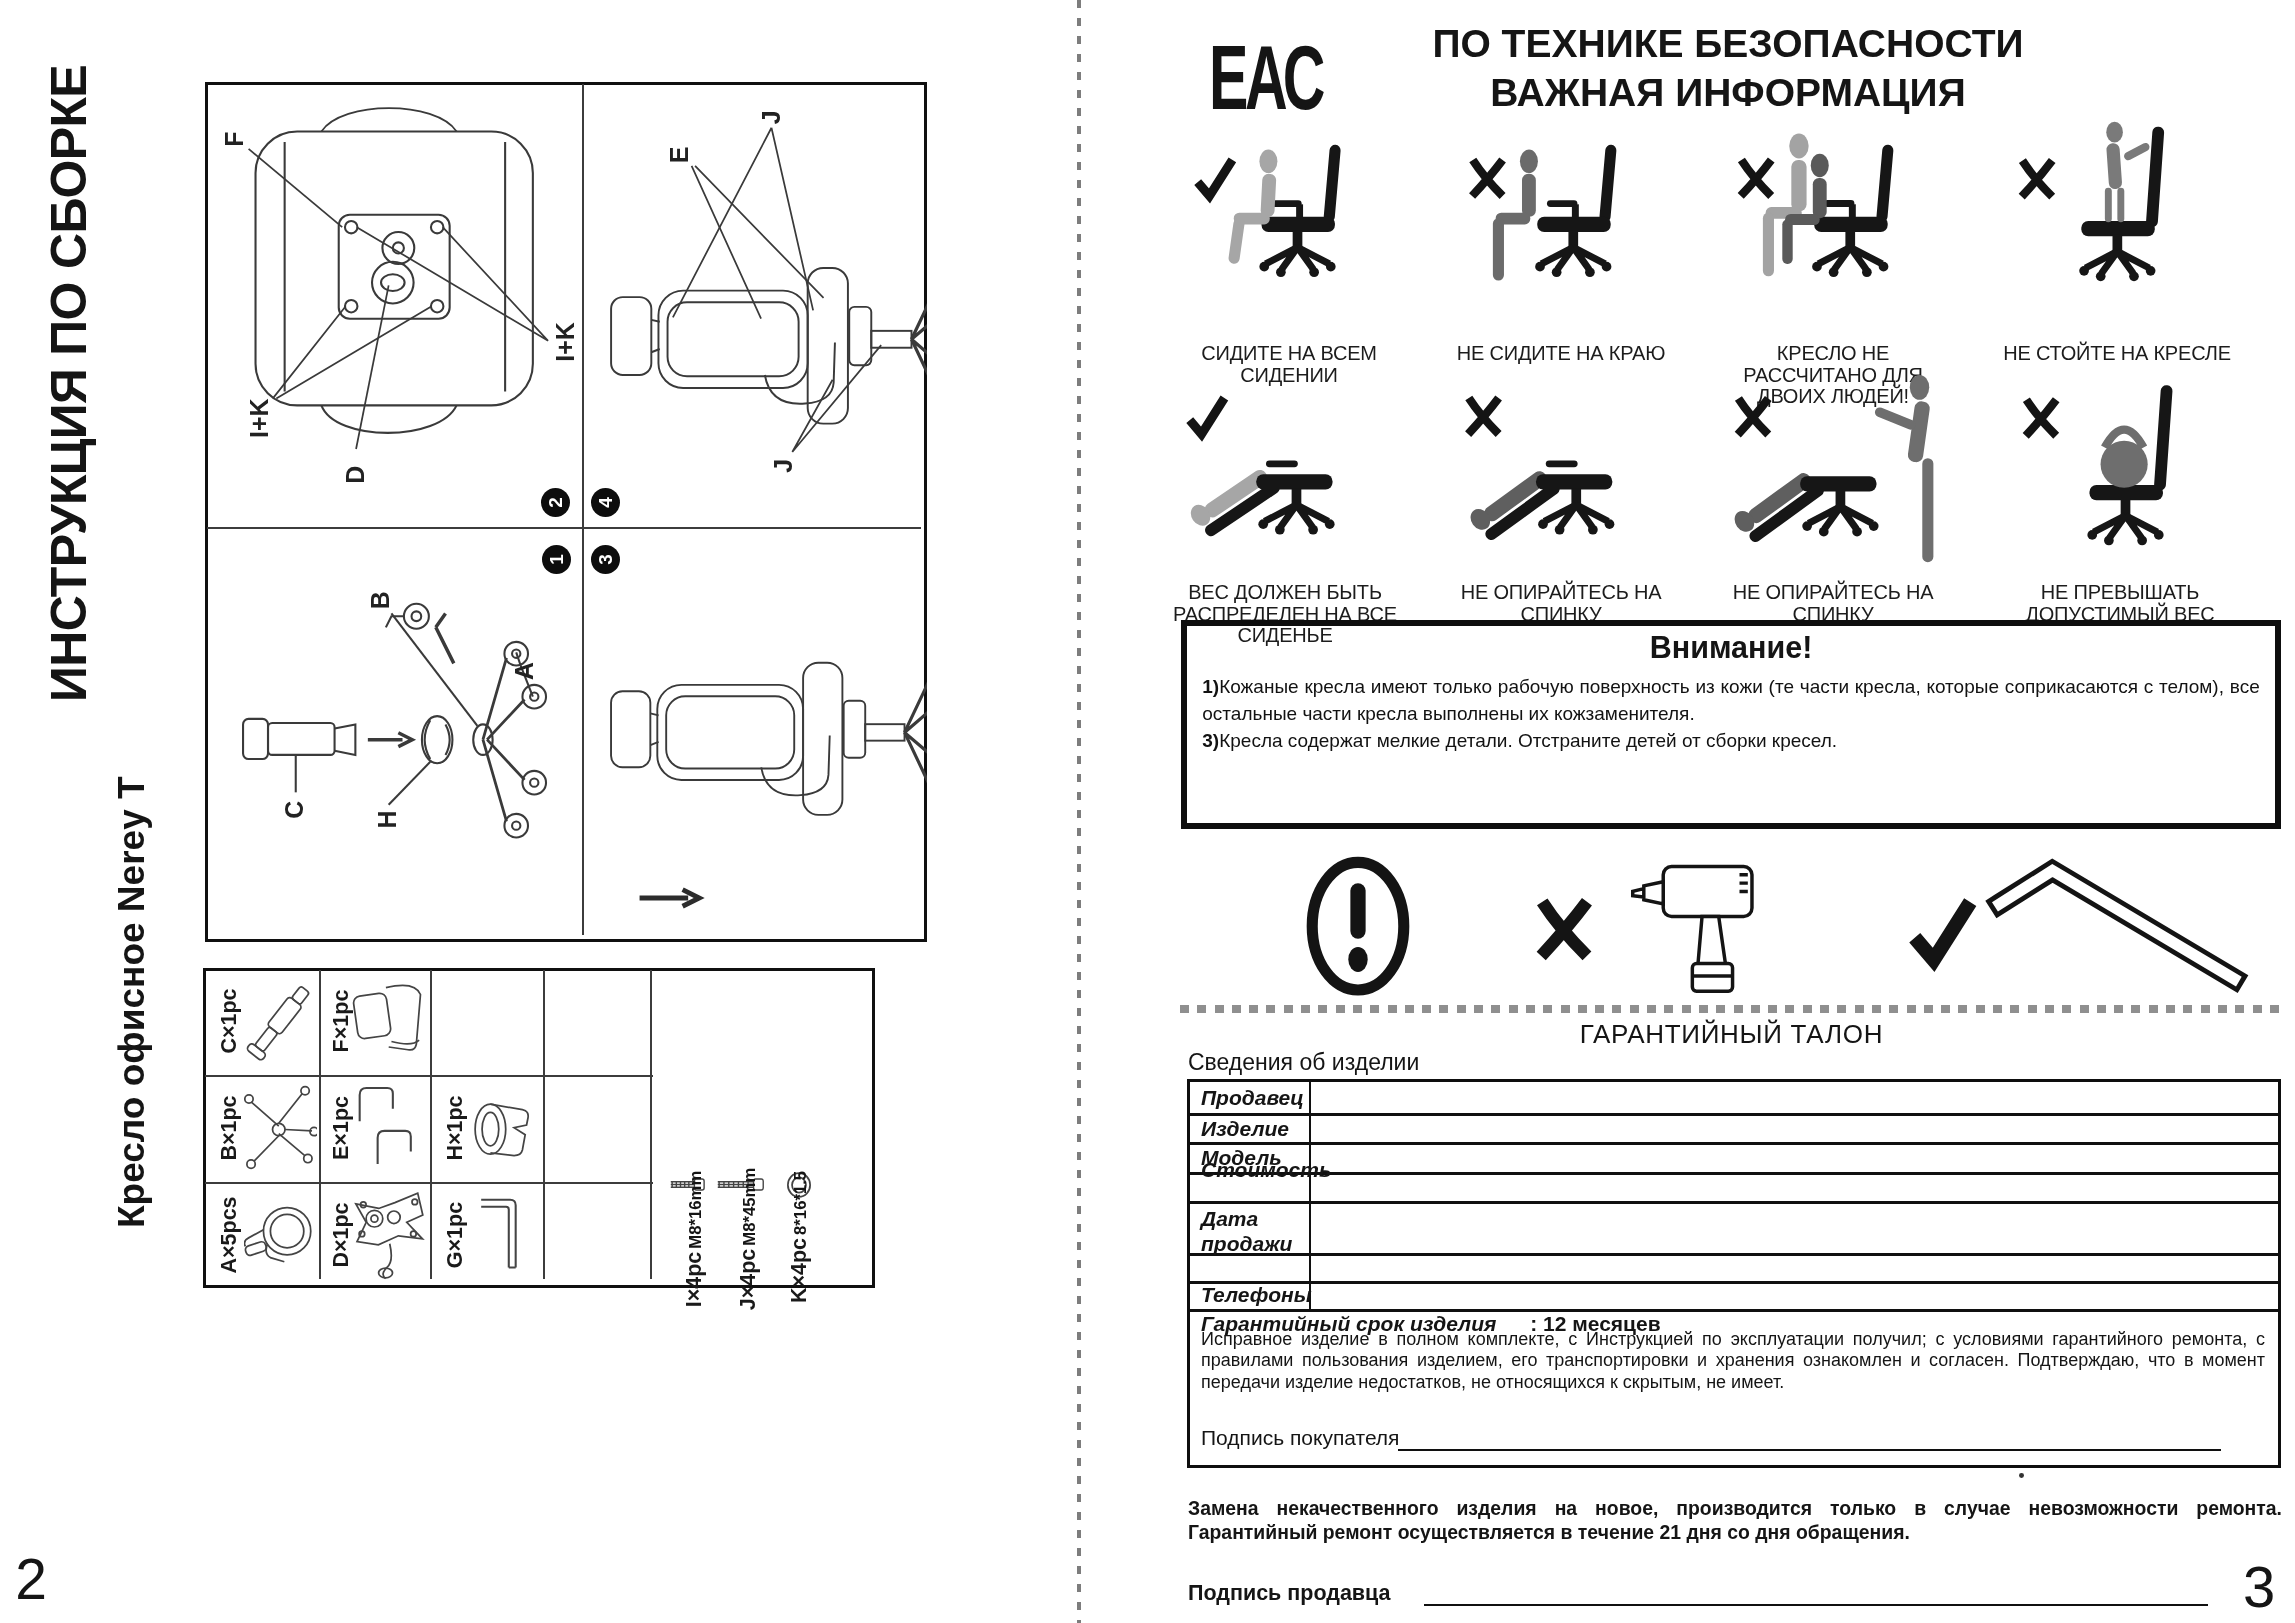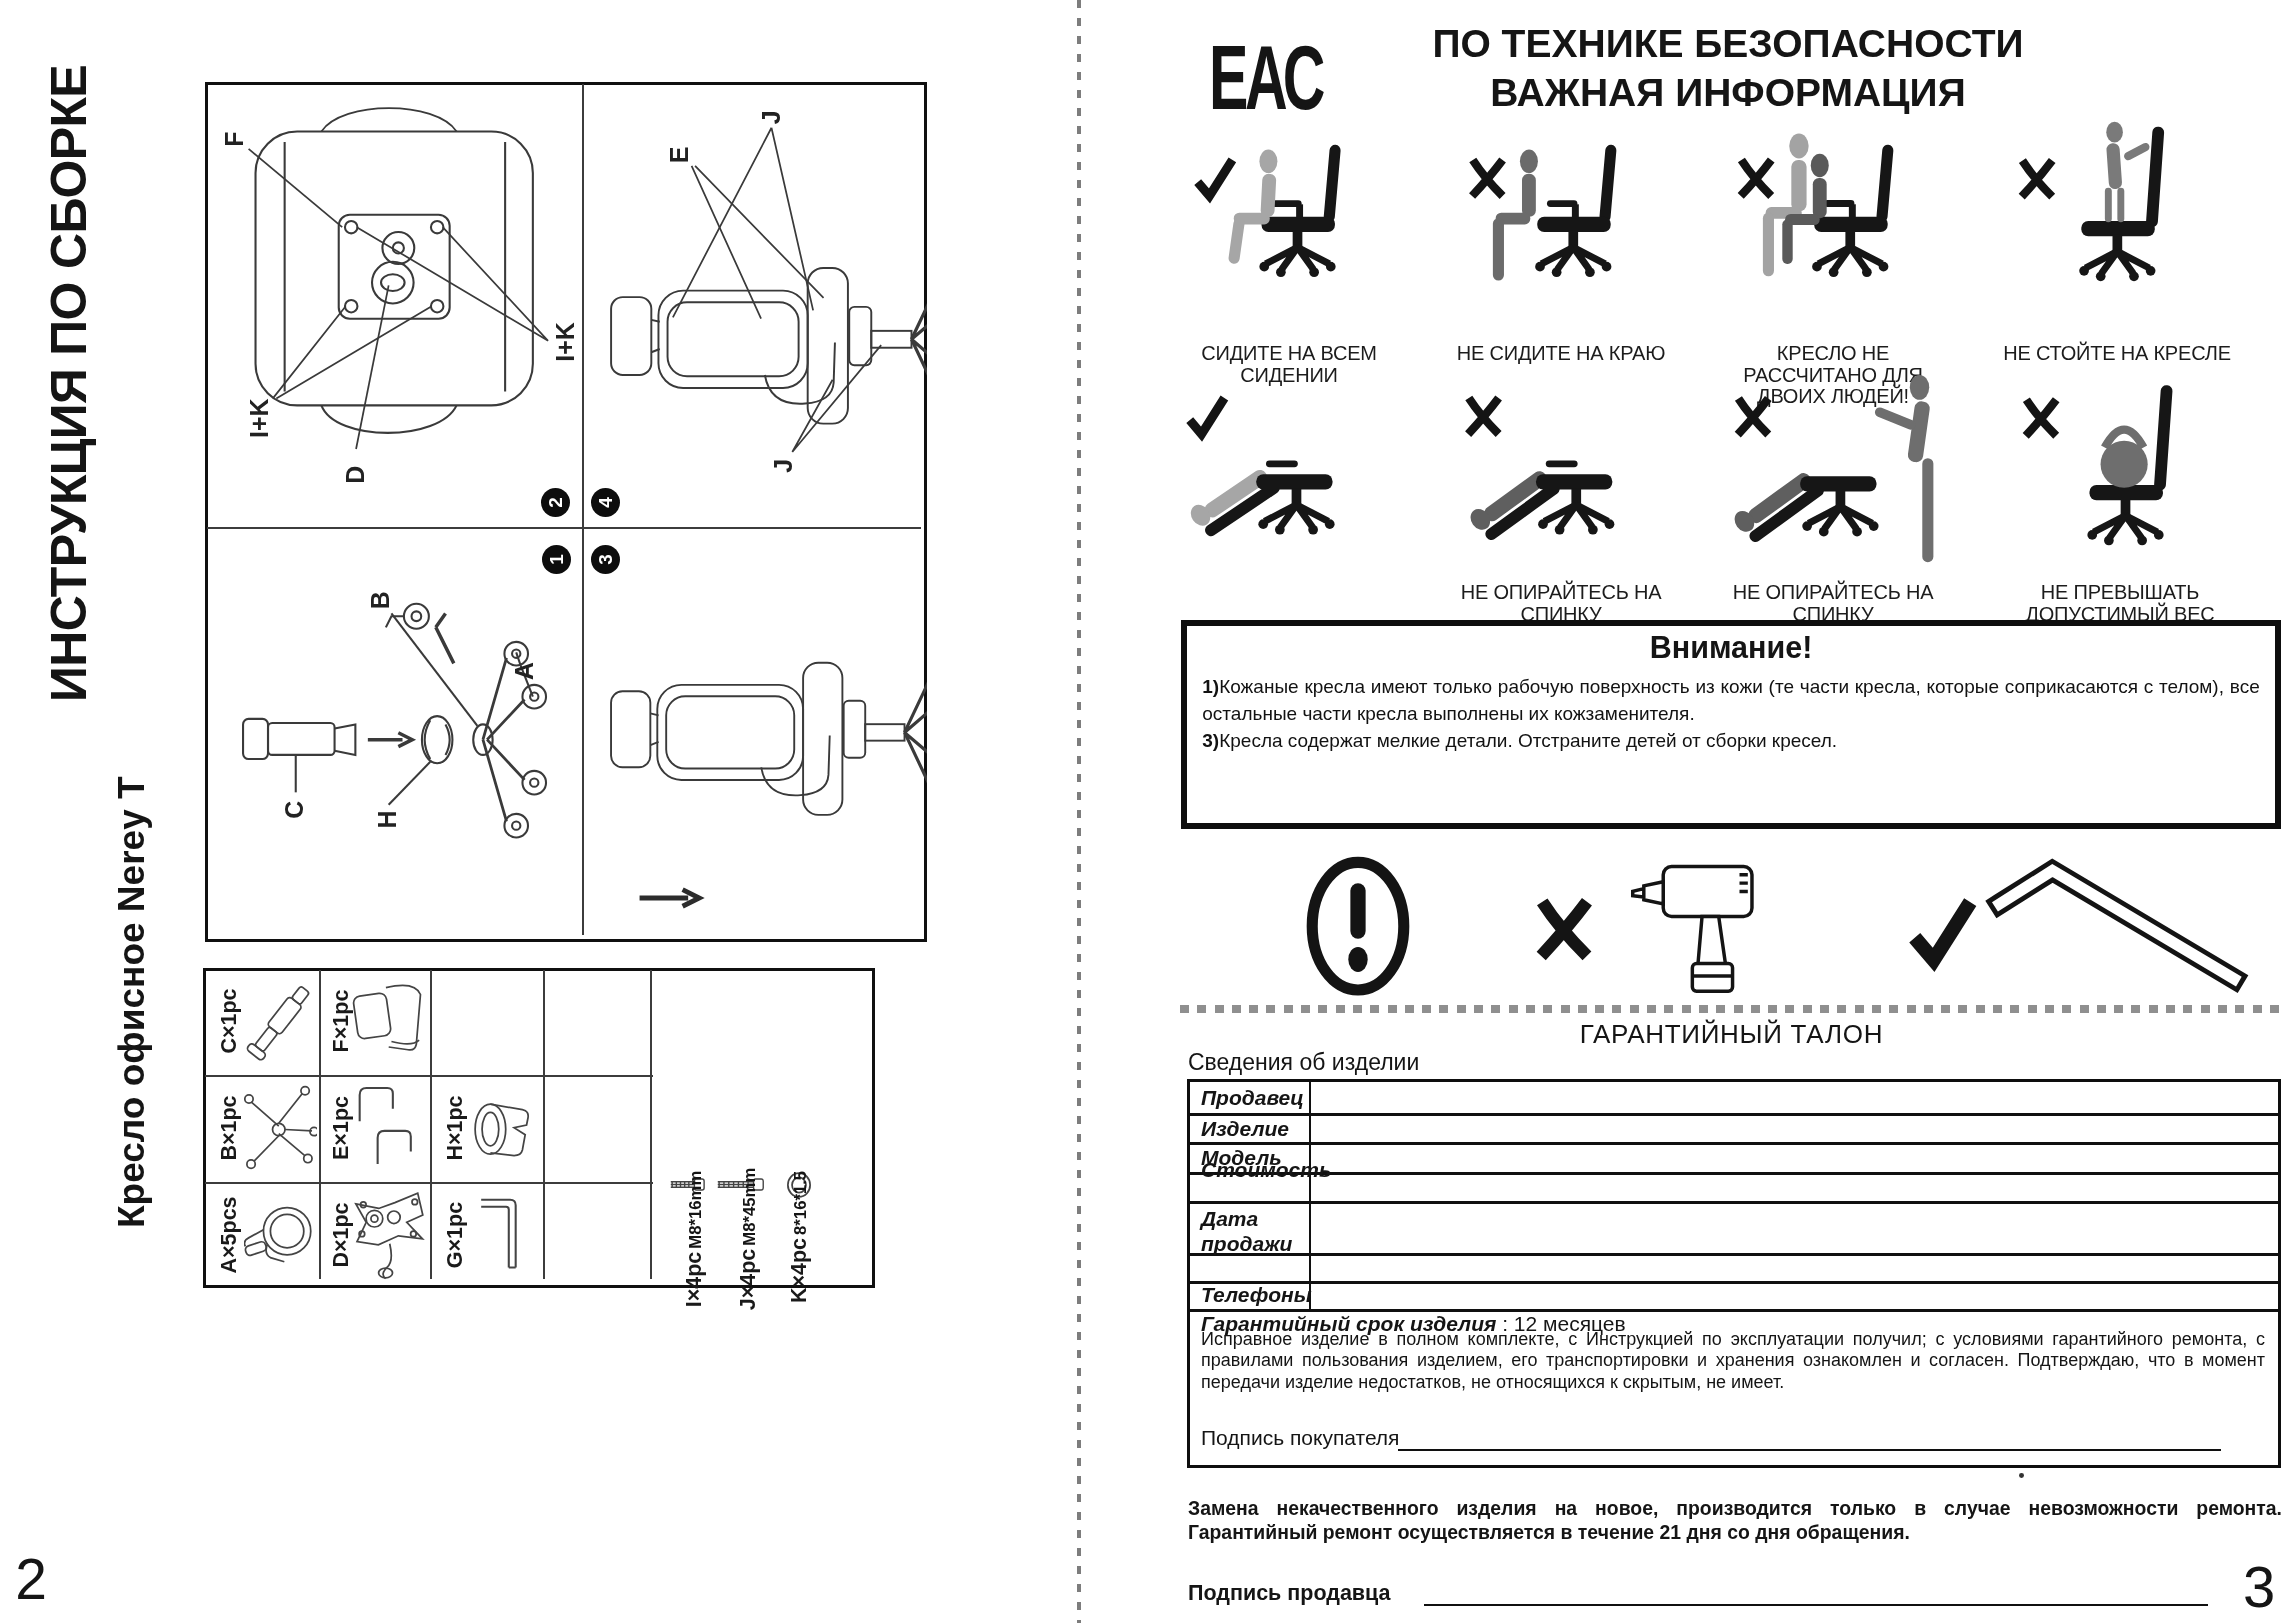--- a/index.html
+++ b/index.html
@@ -381,20 +381,21 @@
       <g fill="#a6a6a6">
         <rect x="-132" y="-48" width="104" height="22" rx="10"></rect>
         <ellipse cx="-140" cy="-40" rx="13" ry="16"></ellipse>
       </g>
     </g>
     <rect x="-58" y="-14" width="110" height="22" rx="10" fill="#161616"></rect>
     <rect x="-44" y="-34" width="46" height="10" rx="5" fill="#161616"></rect>
     <use href="#i-chbase" y="8"></use>
   </g>
 </svg>
+<div class="cap" style="left:1160px;top:582px;width:250px;">ВЕС ДОЛЖЕН БЫТЬ РАСПРЕДЕЛЕН НА ВСЕ СИДЕНЬЕ</div>
 
 <svg class="abs" style="left:1457px;top:380px;" width="208" height="201" viewBox="0 0 300 290">
   <use href="#i-cross" x="8" y="20"></use>
   <g transform="translate(172,150)">
     <g transform="rotate(-36)">
       <rect x="-150" y="-22" width="128" height="17" rx="8" fill="#161616"></rect>
       <g fill="#5f5f5f">
         <rect x="-134" y="-48" width="106" height="22" rx="10"></rect>
         <ellipse cx="-142" cy="-40" rx="13" ry="16"></ellipse>
       </g>
@@ -499,21 +500,21 @@
 
   <div class="abs wlabel" style="left:11px;top:4.2px;">Продавец</div>
   <div class="abs wlabel" style="left:11px;top:35px;">Изделие</div>
   <div class="abs wlabel" style="left:11px;top:64px;">Модель</div>
   <div class="abs wlabel" style="left:11px;top:76px;">Стоимость</div>
   <div class="abs wlabel" style="left:11px;top:124px;width:90px;line-height:25px;">Дата продажи</div>
   <div class="abs wlabel" style="left:11px;top:201px;">Телефоны</div>
 
   <div class="abs" style="left:11px;top:230px;font-size:21px;">
     <span class="wlabel">Гарантийный срок изделия</span>
-    <span style="font-weight:normal;">: 12 месяцев</span>
+    <span style="font-weight:bold;margin-left:28px;">: 12 месяцев</span>
   </div>
 
   <div class="abs" style="left:11px;top:244px;width:1064px;font-size:18px;line-height:21.5px;text-align:justify;padding-top:2.8px;">Исправное изделие в полном комплекте, с Инструкцией по эксплуатации получил; с условиями гарантийного ремонта, с правилами пользования изделием, его транспортировки и хранения ознакомлен и согласен. Подтверждаю, что в момент передачи изделие недостатков, не относящихся к скрытым, не имеет.</div>
 
   <div class="abs" style="left:11px;top:344px;font-size:21px;">Подпись покупателя</div>
   <div class="sig-line" style="left:208px;top:346px;width:823px;height:21px;"></div>
 </div>
 
 <div class="abs" style="left:2019px;top:1473px;width:4.9px;height:4.9px;background:#333;border-radius:50%;"></div>
 

